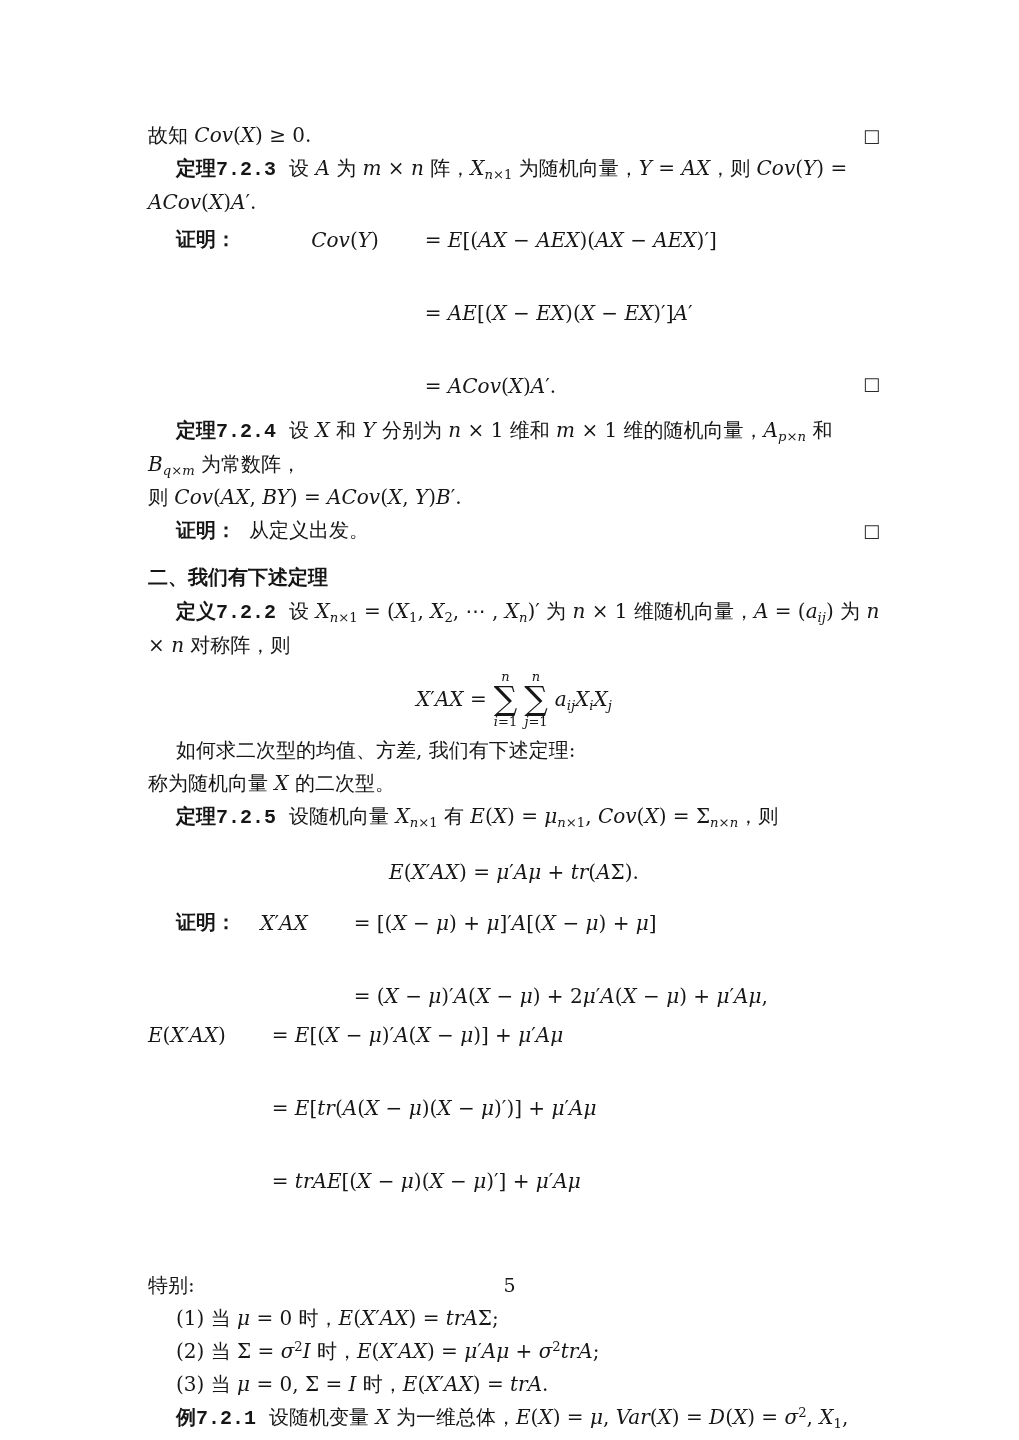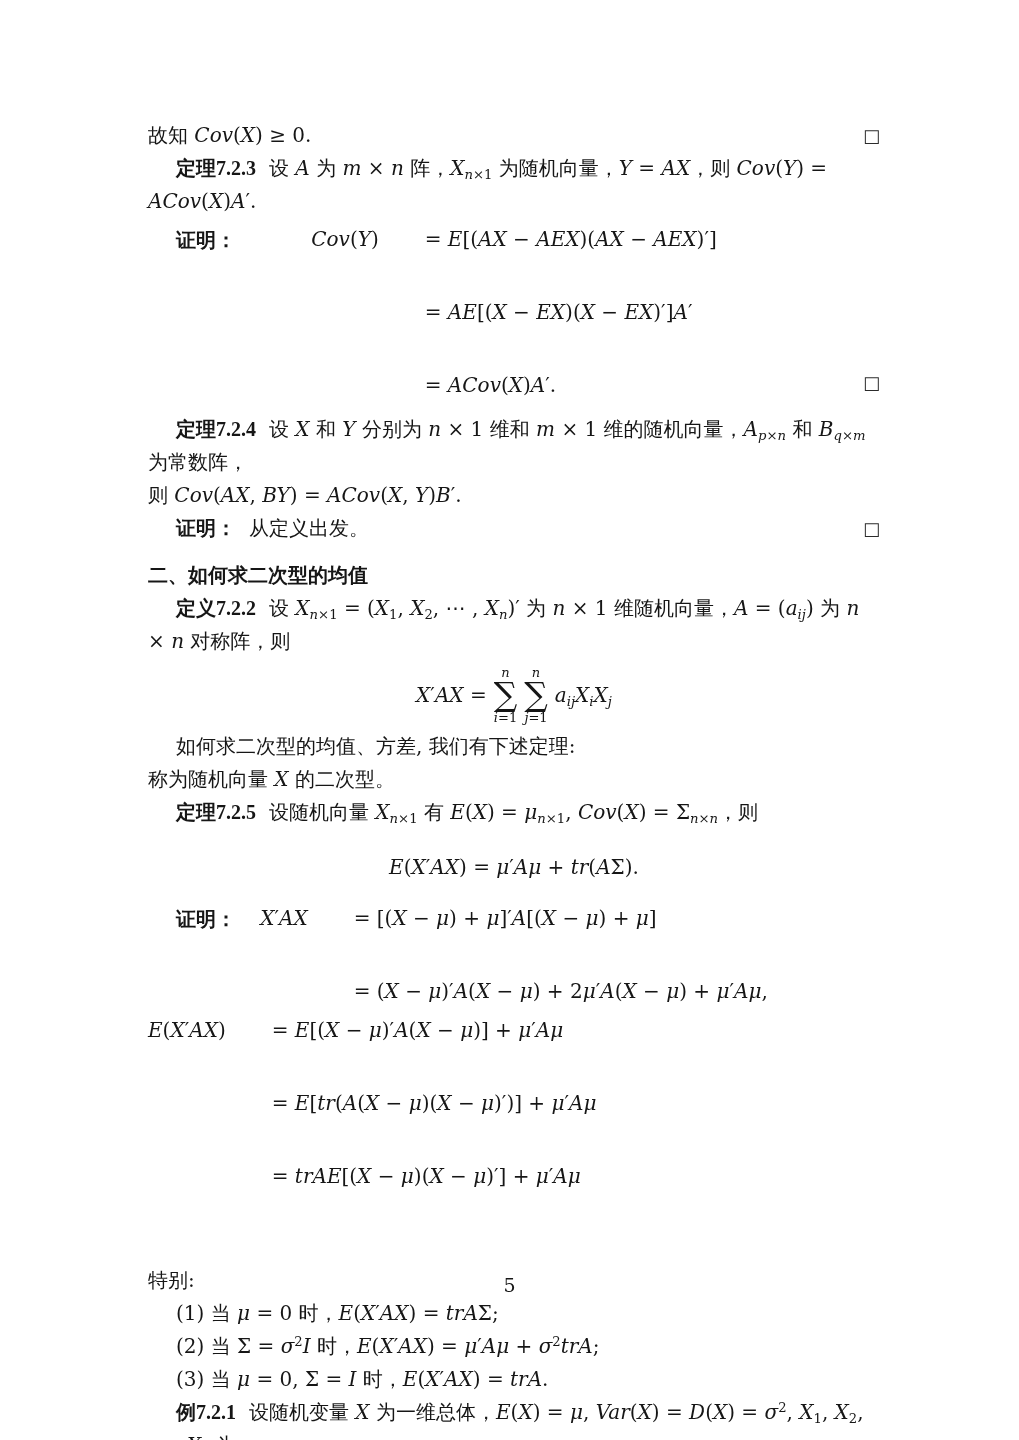--- a/index.html
+++ b/index.html
@@ -8,21 +8,21 @@
     background:#ffffff; color:#161616; overflow:hidden;
     font-family:"DejaVu Serif","Liberation Serif",serif;
   }
   .content {
     position:absolute; left:148px; top:0; width:732px;
     padding-top:119px; font-size:20px; line-height:33px;
   }
   .line { margin:0; }
   .ind { text-indent:28px; }
   .pad-ind { padding-left:28px; }
-  .bf { font-family:Liberation Serif, serif; font-weight:700; font-style:normal; }
+  .bf { font-family:Liberation Mono, monospace; font-weight:700; font-style:normal; }
   .lbl { margin-right:13px; }
   i { font-style:italic; }
   sub, sup { font-size:66%; line-height:0; }
   sub { vertical-align:-0.3em; }
   sup { vertical-align:0.55em; }
   .ov { text-decoration:overline; }
   .qedline { display:flex; justify-content:space-between; align-items:baseline; }
   .qed { font-size:18px; color:#2b2b2b; font-family:"DejaVu Sans","Liberation Sans",sans-serif; }
   .proof { position:relative; }
   .plabel { position:absolute; left:28px; top:0; line-height:28px; }
@@ -83,21 +83,21 @@
     </p>
     <p class="line">
       <span>则 <i>Cov</i>(<i>AX</i>, <i>BY</i>) = <i>ACov</i>(<i>X</i>, <i>Y</i>)<i>B</i>′.</span>
     </p>
 
     <div class="line qedline pad-ind">
       <span><span class="bf lbl">证明：</span><span>从定义出发。</span></span>
       <span class="qed">□</span>
     </div>
 
-    <p class="line bf sec-head">二、如何求二次型的均值</p>
+    <p class="line bf sec-head">二、我们有下述定理</p>
 
     <p class="line ind">
       <span class="bf lbl">定义7.2.2</span><span>设 <i>X</i><sub><i>n</i>×1</sub> = (<i>X</i><sub>1</sub>, <i>X</i><sub>2</sub>, ⋯ , <i>X</i><sub><i>n</i></sub>)′ 为 <i>n</i> × 1 维随机向量，<i>A</i> = (<i>a</i><sub><i>ij</i></sub>) 为 <i>n</i> × <i>n</i> 对称阵，则</span>
     </p>
 
     <div class="mrow">
       <span><i>X</i>′<i>AX</i> =</span>
       <span class="bigop">
         <span class="lim"><i>n</i></span>
         <span class="op">∑</span>

